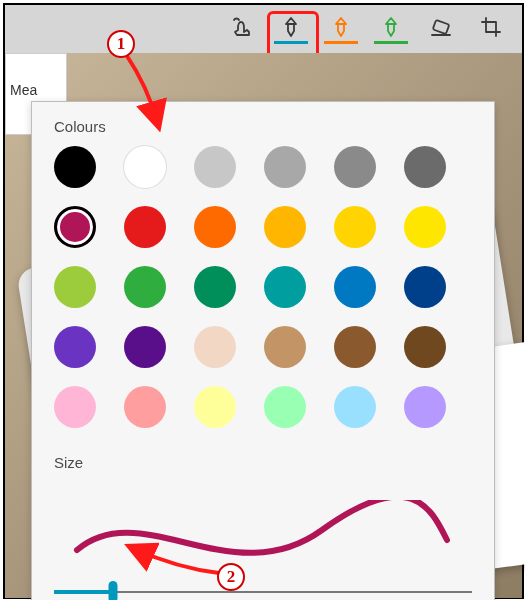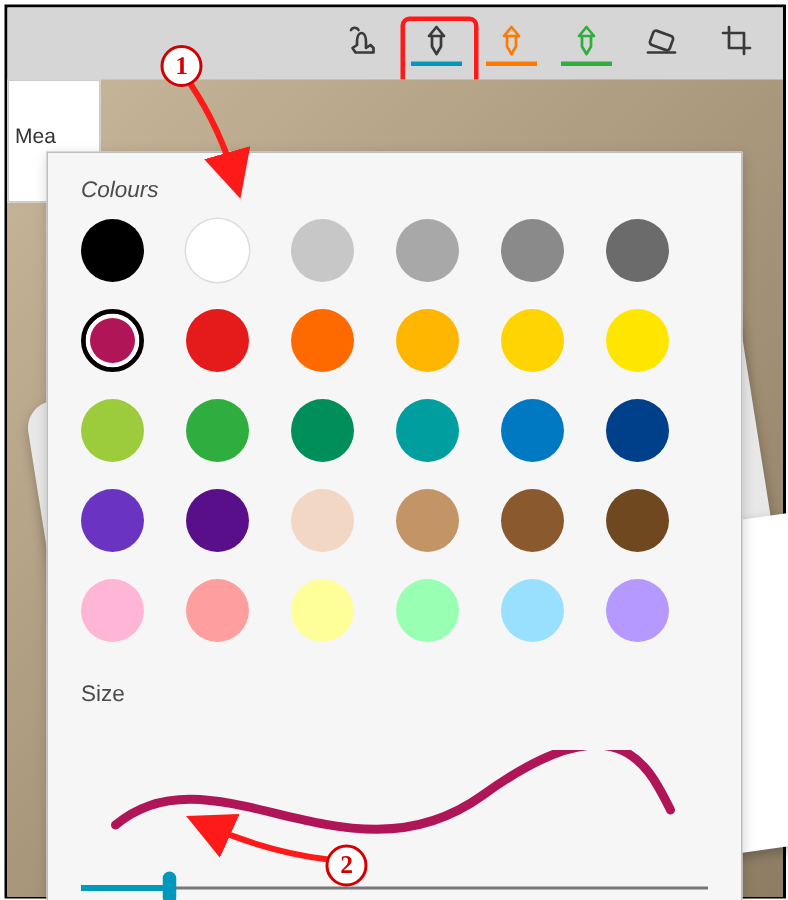--- a/index.html
+++ b/index.html
@@ -11,21 +11,21 @@
   .tb-underline{width:34px;height:3px;margin-top:2px;}
   .tb-sel{position:absolute;top:6px;width:46px;height:42px;border:3px solid #ff1a1a;border-radius:6px;pointer-events:none;}
   .content{position:absolute;left:0;top:48px;width:100%;height:545px;background:#fca5a5;}
   .photo{position:absolute;left:0;top:0;width:100%;height:100%;background:linear-gradient(135deg,#c8b79a 0%,#a39177 60%,#8d7d63 100%);}
   .paper{position:absolute;left:0;top:0;width:60px;height:80px;background:#fff;border:1px solid #ccc;}
   .paper span{position:absolute;left:4px;top:28px;font-size:14px;color:#333;}
   .card1{position:absolute;left:30px;top:178px;width:480px;height:280px;background:#e8e8e8;border-radius:18px;box-shadow:0 3px 8px rgba(0,0,0,.25);transform:rotate(-9deg);}
   .card2{position:absolute;left:300px;top:300px;width:300px;height:220px;background:#fff;border-radius:10px;box-shadow:0 3px 8px rgba(0,0,0,.25);transform:rotate(-8deg);}
   .panel{position:absolute;left:26px;top:48px;width:462px;height:520px;background:#f6f6f6;border:1px solid #bdbdbd;box-shadow:0 2px 8px rgba(0,0,0,.18);}
   .hdr{font-size:15px;color:#4b4b4b;}
-  .hdr.colours{position:absolute;left:22px;top:16px;font-style:italic;}
+  .hdr.colours{position:absolute;left:22px;top:16px;}
   .hdr.size{position:absolute;left:22px;top:352px;}
   .swatches{position:absolute;left:22px;top:44px;width:420px;}
   .row{display:flex;gap:28px;margin-bottom:18px;}
   .sw{width:42px;height:42px;border-radius:50%;cursor:pointer;box-sizing:border-box;}
   .sw.sel{border:3px solid #000;box-shadow:inset 0 0 0 3px #fff;}
   .stroke-prev{position:absolute;left:40px;top:398px;width:380px;height:70px;}
   .slider{position:absolute;left:22px;top:478px;width:418px;height:24px;}
   .track{position:absolute;left:0;top:11px;width:100%;height:2px;background:#777;}
   .track-fill{position:absolute;left:0;top:10px;height:4px;background:#0099bc;}
   .thumb{position:absolute;top:1px;width:9px;height:22px;background:#0099bc;border-radius:5px;transform:translateX(-50%);}

